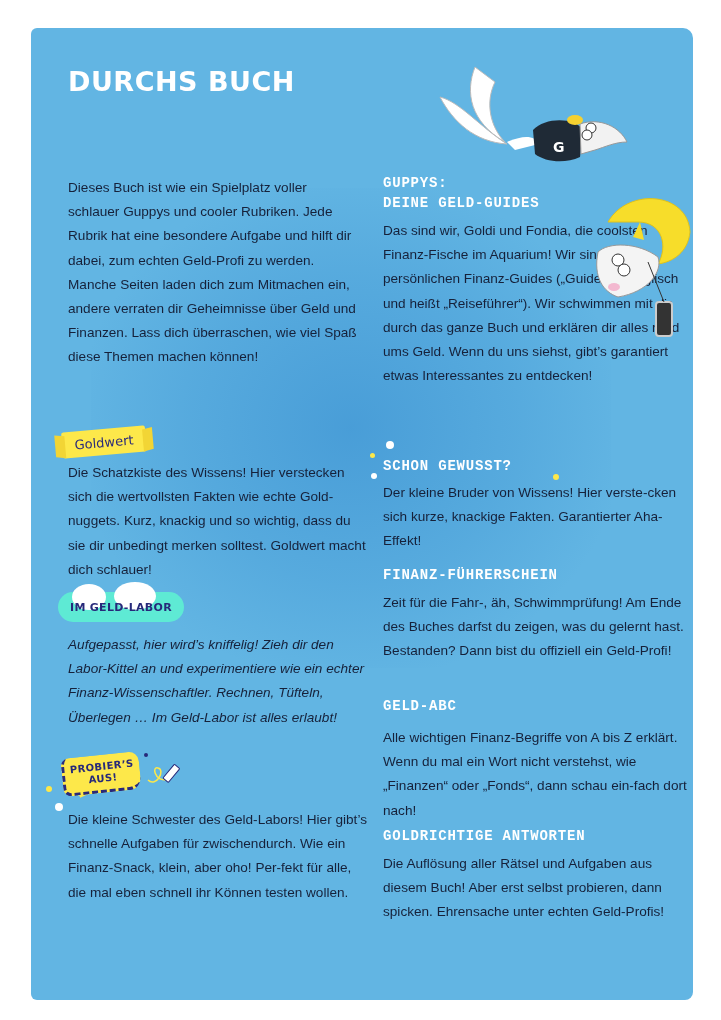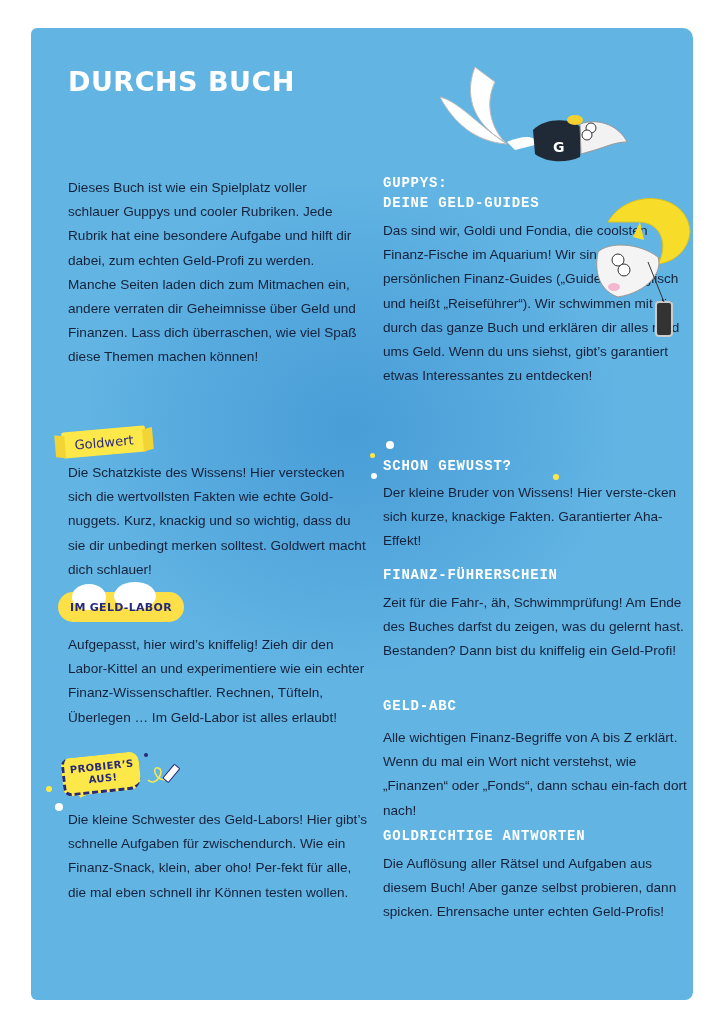--- a/index.html
+++ b/index.html
@@ -46,21 +46,21 @@
     }
     .goldwert::before, .goldwert::after {
       content: ""; position: absolute; top: 3px; width: 10px; height: 22px; background: #f2d535;
     }
     .goldwert::before { left: -7px; transform: skewY(10deg); }
     .goldwert::after { right: -7px; transform: skewY(-10deg); }
 
     
     .cloud {
       left: 58px; top: 592px; width: 126px; height: 30px;
-      background: #fde047; border-radius: 16px;
+      background: #5eead4; border-radius: 16px;
       display: flex; align-items: center; justify-content: center;
       color: #27297a; font-weight: bold; font-size: 11px; letter-spacing: 0.3px;
     }
     .cloud::before { content: ""; position: absolute; left: 14px; top: -8px; width: 34px; height: 26px; background: #fff; border-radius: 50%; }
     .cloud::after { content: ""; position: absolute; left: 56px; top: -10px; width: 42px; height: 28px; background: #fff; border-radius: 50%; }
     .cloud span { position: relative; z-index: 1; }
 
     
     .bubble {
       left: 62px; top: 755px; width: 78px; height: 38px;
@@ -129,37 +129,37 @@
 <p class="abs body-text" style="left:68px; top:461px; width:300px;">Die Schatzkiste des Wissens! Hier verstecken sich die wertvollsten Fakten wie echte Gold-nuggets. Kurz, knackig und so wichtig, dass du sie dir unbedingt merken solltest. Goldwert macht dich schlauer!</p>
 
 <div class="dot" style="left:386px; top:441px; width:8px; height:8px; background:#fff;"></div>
 <div class="dot" style="left:370px; top:453px; width:5px; height:5px; background:#fde84a;"></div>
 <div class="dot" style="left:371px; top:473px; width:6px; height:6px; background:#fff;"></div>
 <div class="dot" style="left:553px; top:474px; width:6px; height:6px; background:#fde84a;"></div>
 <div class="abs heading-w" style="left:383px; top:456px;">Schon gewusst?</div>
 <p class="abs body-text" style="left:383px; top:481px; width:305px;">Der kleine Bruder von Wissens! Hier verste-cken sich kurze, knackige Fakten. Garantierter Aha-Effekt!</p>
 
 <div class="abs heading-w" style="left:383px; top:565px;">Finanz-Führerschein</div>
-<p class="abs body-text" style="left:383px; top:591px; width:305px;">Zeit für die Fahr-, äh, Schwimmprüfung! Am Ende des Buches darfst du zeigen, was du gelernt hast. Bestanden? Dann bist du kniffelig ein Geld-Profi!</p>
+<p class="abs body-text" style="left:383px; top:591px; width:305px;">Zeit für die Fahr-, äh, Schwimmprüfung! Am Ende des Buches darfst du zeigen, was du gelernt hast. Bestanden? Dann bist du offiziell ein Geld-Profi!</p>
 
 <div class="abs cloud">
   <span>IM GELD-LABOR</span>
 </div>
-<p class="abs body-text" style="left:68px; top:633px; width:300px;">Aufgepasst, hier wird’s kniffelig! Zieh dir den Labor-Kittel an und experimentiere wie ein echter Finanz-Wissenschaftler. Rechnen, Tüfteln, Überlegen … Im Geld-Labor ist alles erlaubt!</p>
+<p class="abs body-text" style="left:68px; top:633px; width:300px;font-style:italic;">Aufgepasst, hier wird’s kniffelig! Zieh dir den Labor-Kittel an und experimentiere wie ein echter Finanz-Wissenschaftler. Rechnen, Tüfteln, Überlegen … Im Geld-Labor ist alles erlaubt!</p>
 
 <div class="abs heading-w" style="left:383px; top:696px;">Geld-ABC</div>
 <p class="abs body-text" style="left:383px; top:726px; width:305px;">Alle wichtigen Finanz-Begriffe von A bis Z erklärt. Wenn du mal ein Wort nicht verstehst, wie „Finanzen“ oder „Fonds“, dann schau ein-fach dort nach!</p>
 
 <div class="dot" style="left:144px; top:753px; width:4px; height:4px; background:#27297a;"></div>
 <div class="dot" style="left:46px; top:786px; width:6px; height:6px; background:#fde84a;"></div>
 <div class="dot" style="left:55px; top:803px; width:8px; height:8px; background:#fff;"></div>
 <div class="abs bubble-tail"></div>
 <div class="abs bubble">
   <span>PROBIER’S AUS!</span>
 </div>
 <svg class="abs" style="left:146px; top:760px;" width="40" height="30" viewBox="0 0 40 30">
   <path d="M2 20 C10 28 20 10 12 8 C6 6 8 20 20 20" fill="none" stroke="#fde84a" stroke-width="1.5"></path>
   <rect x="22" y="4" width="7" height="18" rx="1" fill="#fff" stroke="#27297a" stroke-width="1" transform="rotate(40 25 13)"></rect>
 </svg>
 <p class="abs body-text" style="left:68px; top:808px; width:300px;">Die kleine Schwester des Geld-Labors! Hier gibt’s schnelle Aufgaben für zwischendurch. Wie ein Finanz-Snack, klein, aber oho! Per-fekt für alle, die mal eben schnell ihr Können testen wollen.</p>
 
 <div class="abs heading-w" style="left:383px; top:826px;">Goldrichtige Antworten</div>
-<p class="abs body-text" style="left:383px; top:852px; width:305px;">Die Auflösung aller Rätsel und Aufgaben aus diesem Buch! Aber ganze selbst probieren, dann spicken. Ehrensache unter echten Geld-Profis!</p>
+<p class="abs body-text" style="left:383px; top:852px; width:305px;">Die Auflösung aller Rätsel und Aufgaben aus diesem Buch! Aber erst selbst probieren, dann spicken. Ehrensache unter echten Geld-Profis!</p>
 
 </body></html>

